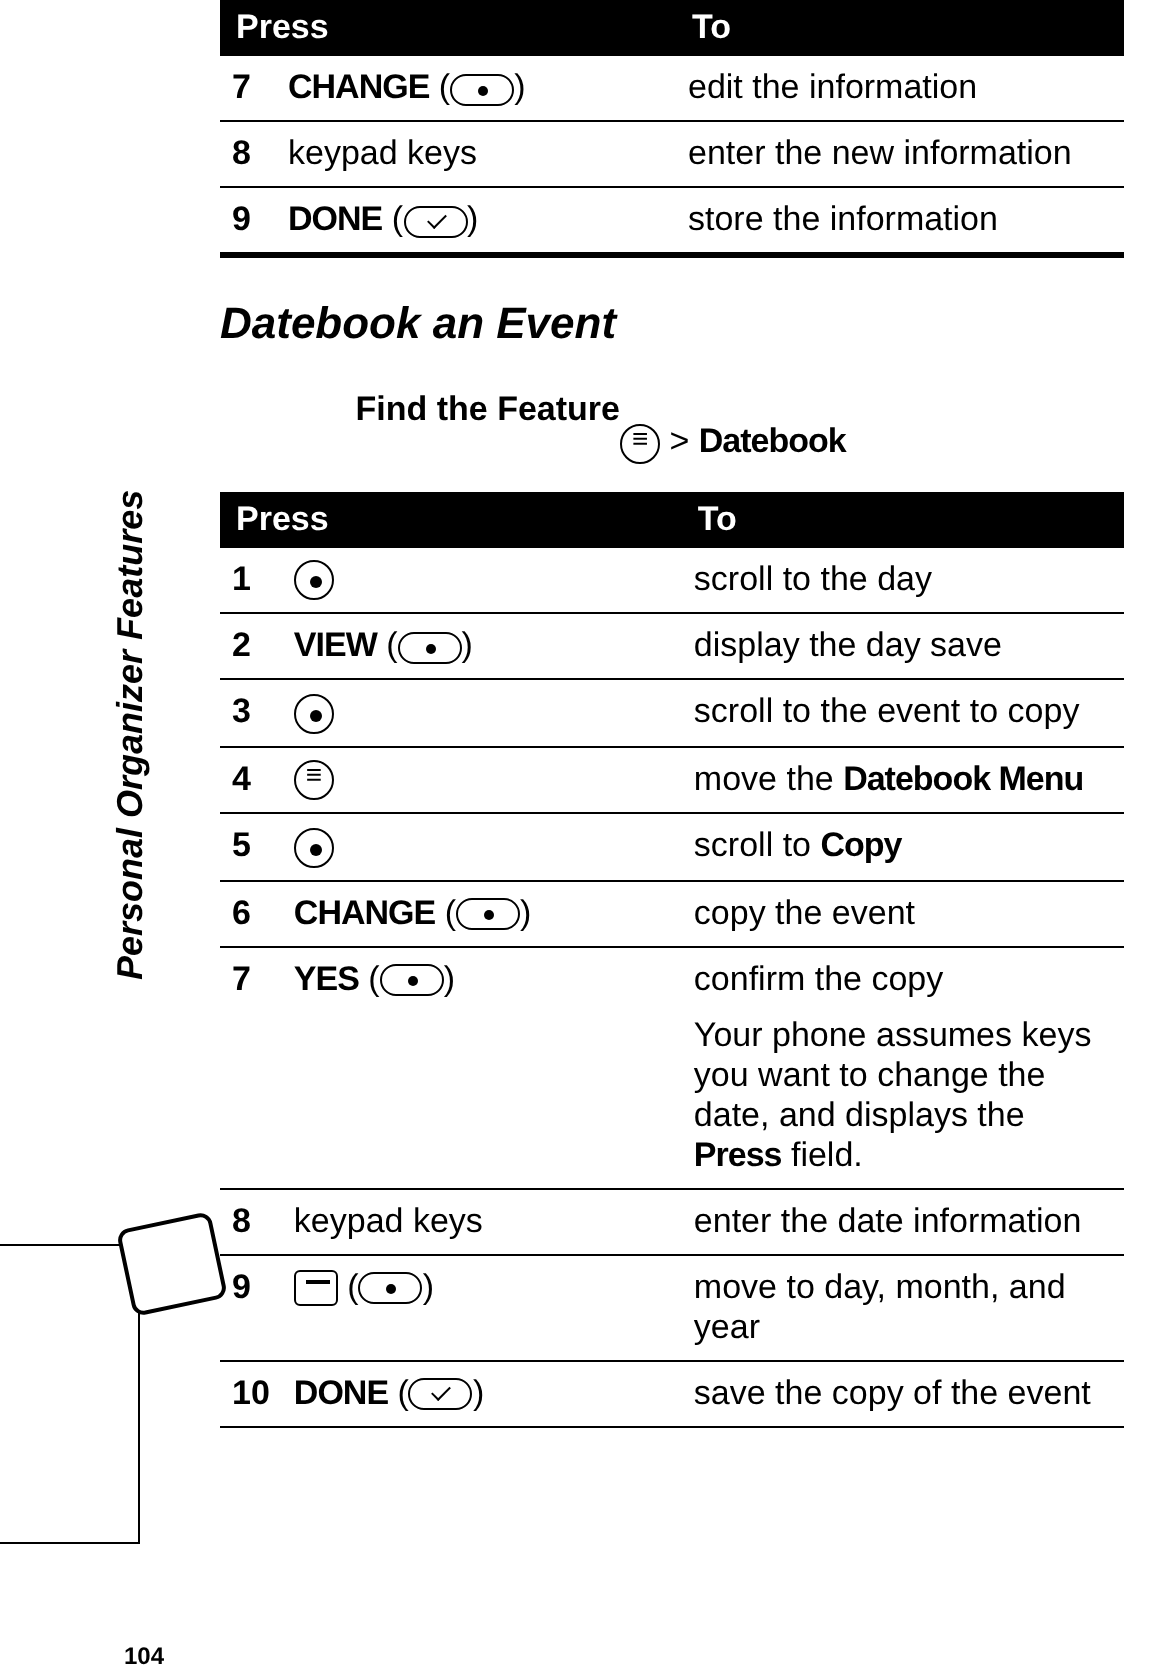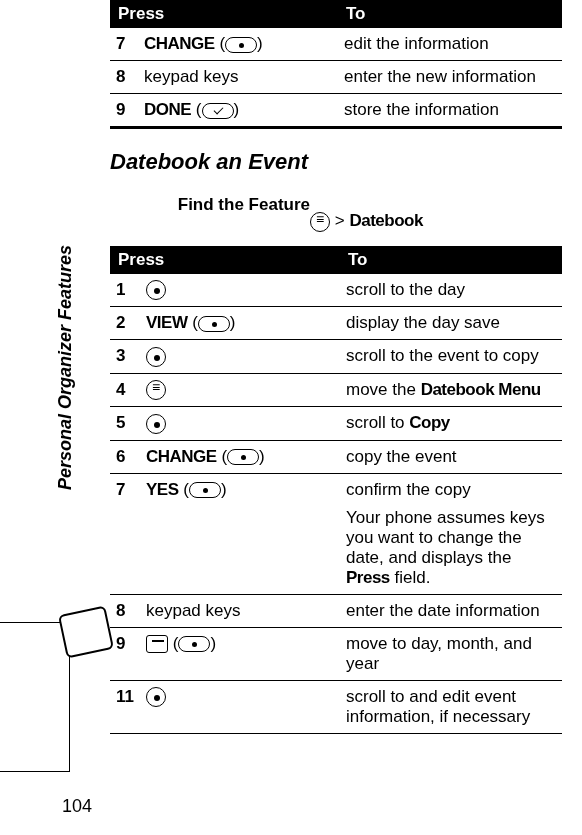--- a/index.html
+++ b/index.html
@@ -44,23 +44,23 @@
     width: 48px;
     height: 44px;
     border: 2px solid #000;
     border-radius: 6px;
     background: #fff;
     transform: rotate(-12deg);
   }
   .page-number {
     position: absolute;
     left: 62px;
-    bottom: 18px;
-    font-weight: normal;
-    font-size: 18px;
+    bottom: 0;
+    font-weight: bold;
+    font-size: 12px;
   }
   table {
     border-collapse: collapse;
     width: 100%;
     margin-bottom: 12px;
   }
   thead th {
     background: #000;
     color: #fff;
     text-align: left;
@@ -319,23 +319,26 @@
       </tr>
       <tr>
         <td class="num">9</td>
         <td class="press">
           <span class="key-square cal"></span>
           (<span class="key-oval dot"></span>)
         </td>
         <td>move to day, month, and year</td>
       </tr>
       <tr>
-        <td class="num">11</td>
-        <td class="press"><span class="key-circle nav"></span></td>
-        <td>scroll to and edit event information, if necessary</td>
+        <td class="num">10</td>
+        <td class="press">
+          <span class="mono">DONE</span>
+          (<span class="key-oval check"></span>)
+        </td>
+        <td>save the copy of the event</td>
       </tr>
     </tbody>
   </table>
 
 </div>
 
 <div class="sidebar-label">Personal Organizer Features</div>
 <div class="sidebar-box"></div>
 <div class="sidebar-graphic"></div>
 <div class="page-number">104</div>

